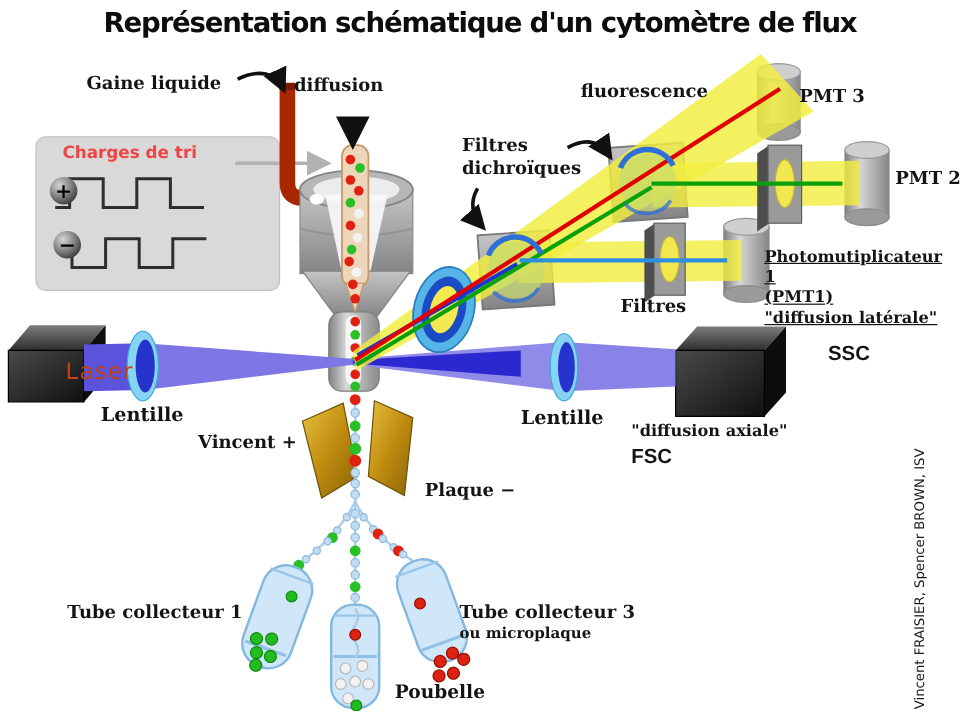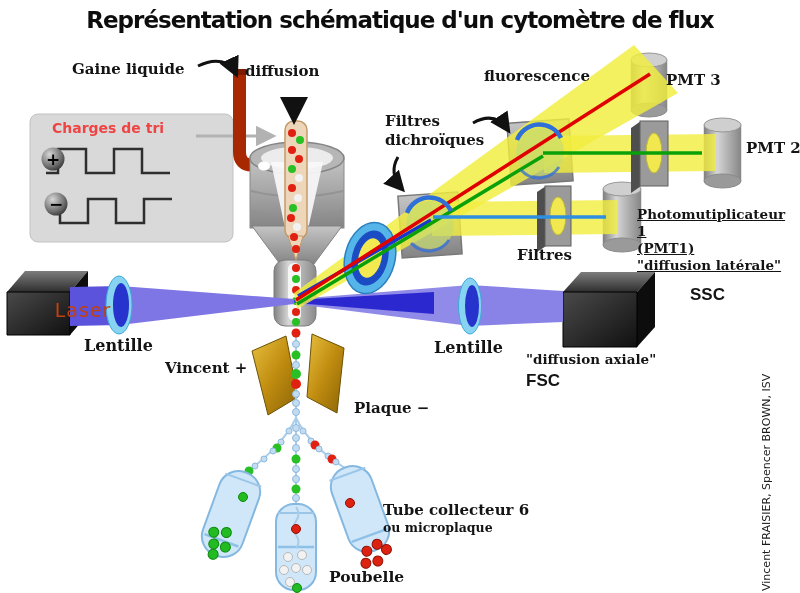--- a/index.html
+++ b/index.html
@@ -343,22 +343,23 @@
   <div class="lbl" style="left:434px;top:338px;font-size:16px;">Lentille</div>
 
   <div class="lbl" style="left:165px;top:358px;">Vincent +</div>
   <div class="lbl" style="left:354px;top:358px;margin-top:40px;">Plaque −</div>
 
   <div class="lbl ctr" style="left:526px;top:349px;width:150px;line-height:21px;">
     <div style="font-size:13.5px;">"diffusion axiale"</div>
     <div class="sans" style="font-family:'Liberation Sans',sans-serif;">FSC</div>
   </div>
 
+  <div class="lbl" style="left:56px;top:500px;">Tube collecteur 1</div>
 
   <div class="lbl ctr" style="left:383px;top:501px;width:155px;line-height:19px;">
-    <div>Tube collecteur 6</div>
+    <div>Tube collecteur 3</div>
     <div class="small">ou microplaque</div>
   </div>
 
   <div class="lbl" style="left:316px;top:567px;font-size:15.5px;padding-left:13px;">Poubelle</div>
 
   <div class="credit">Vincent FRAISIER, Spencer BROWN, ISV</div>
 </div>
 
 </body></html>

